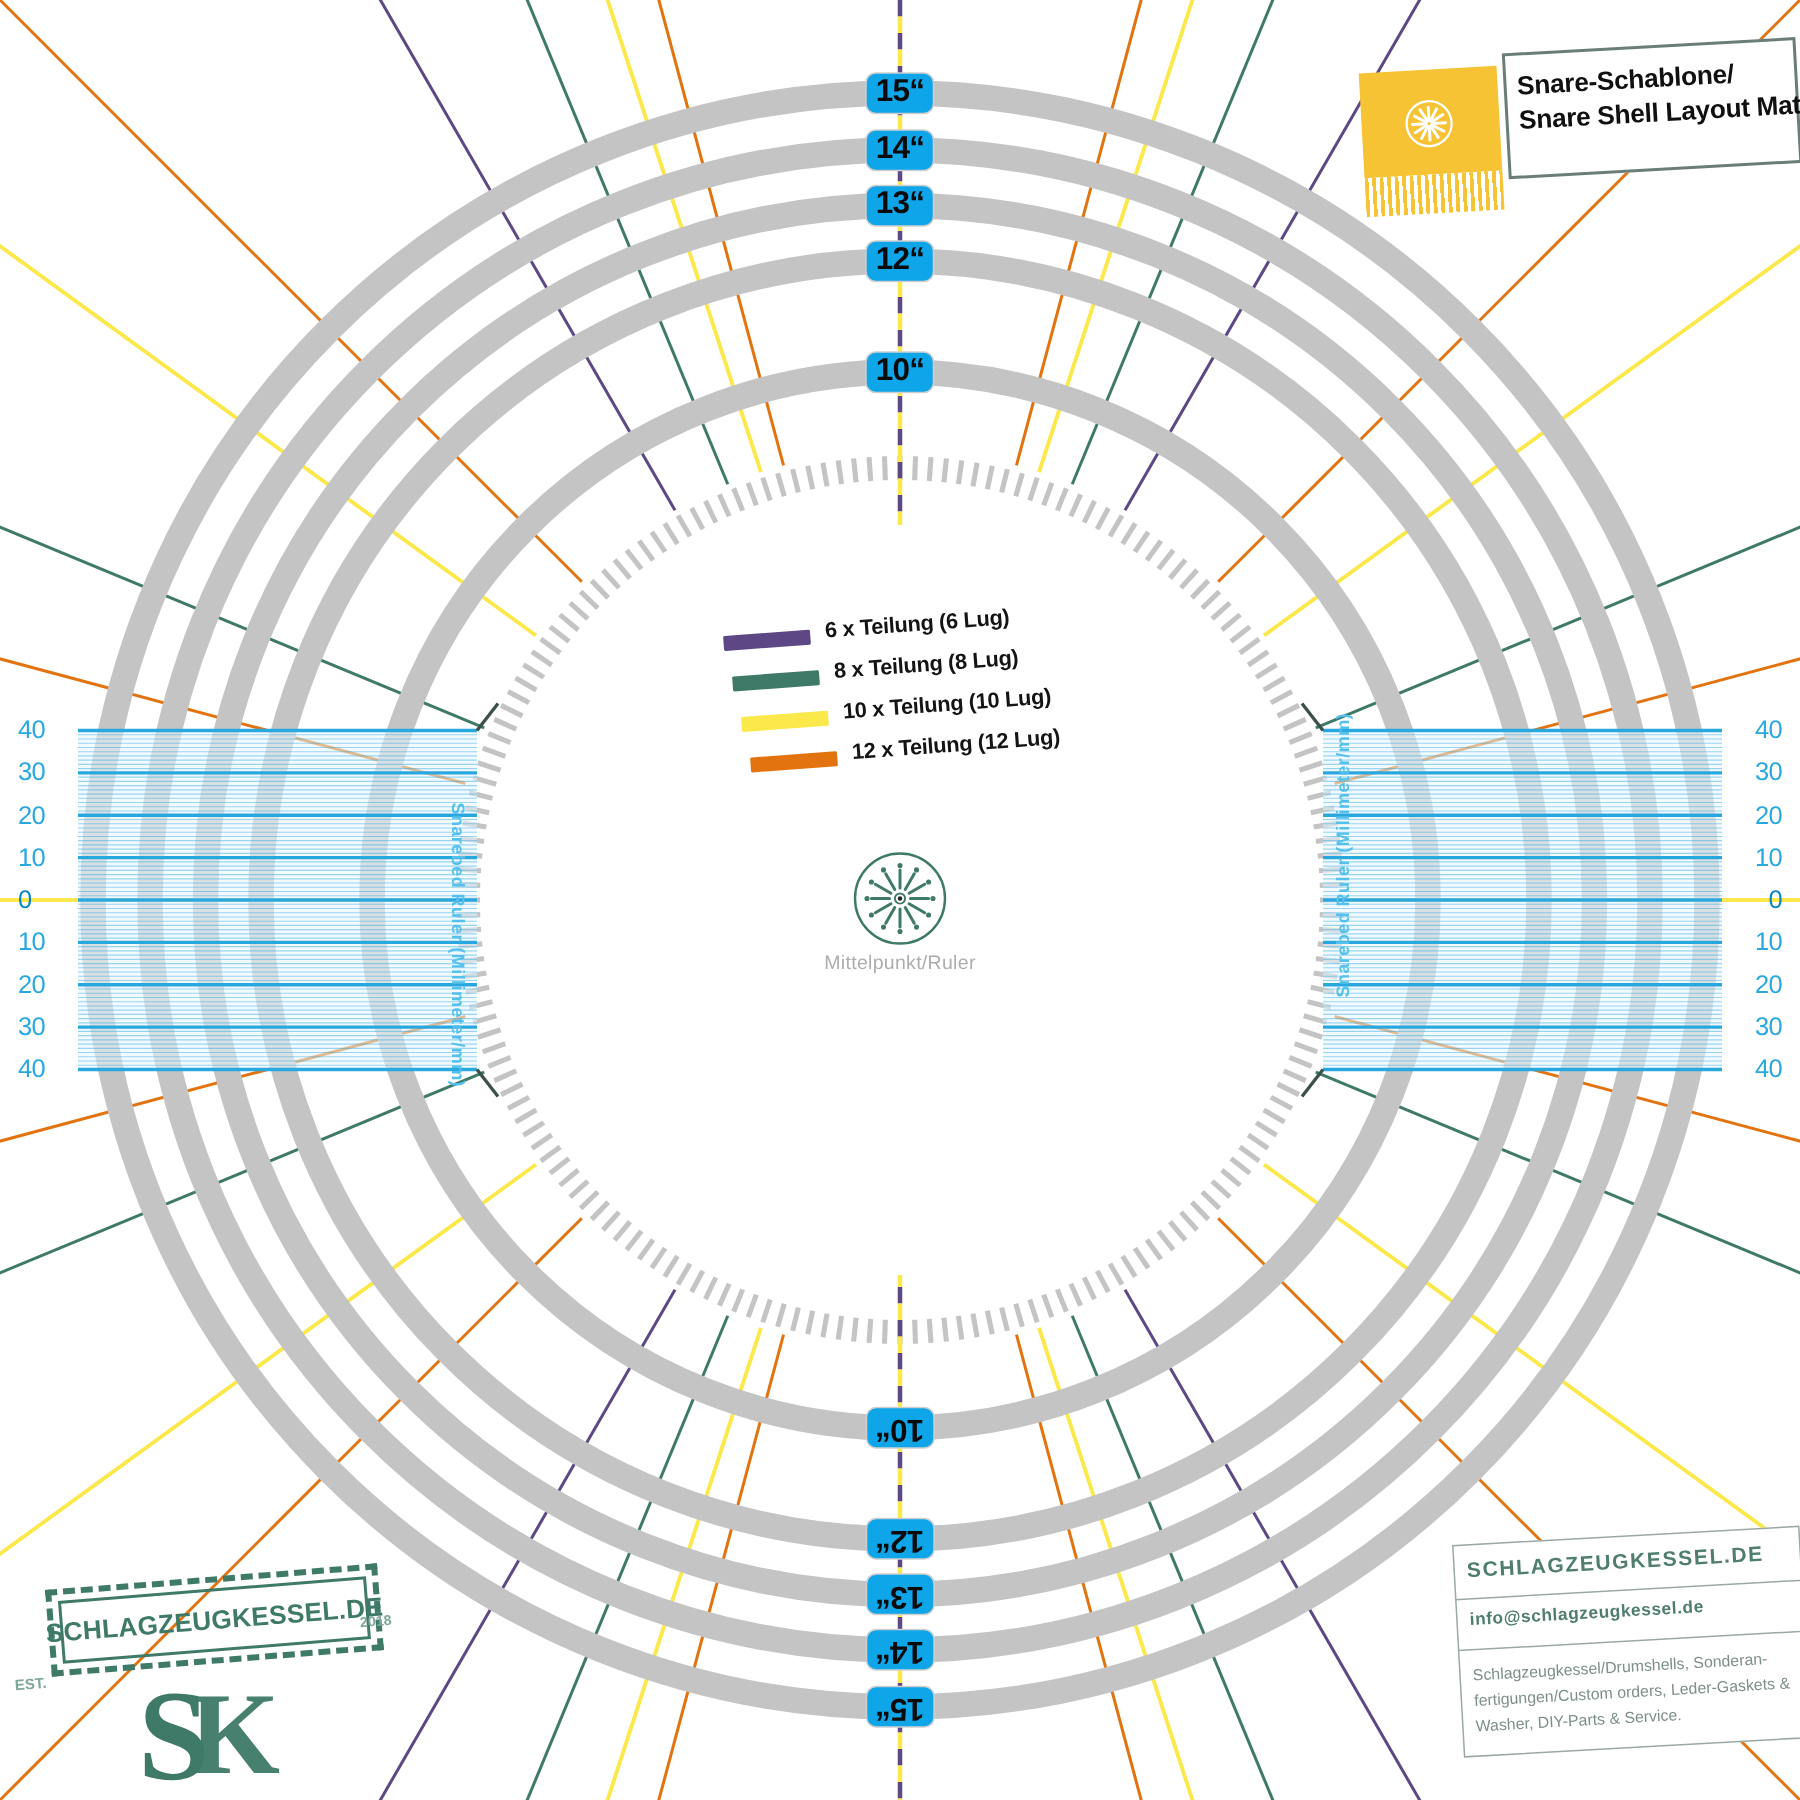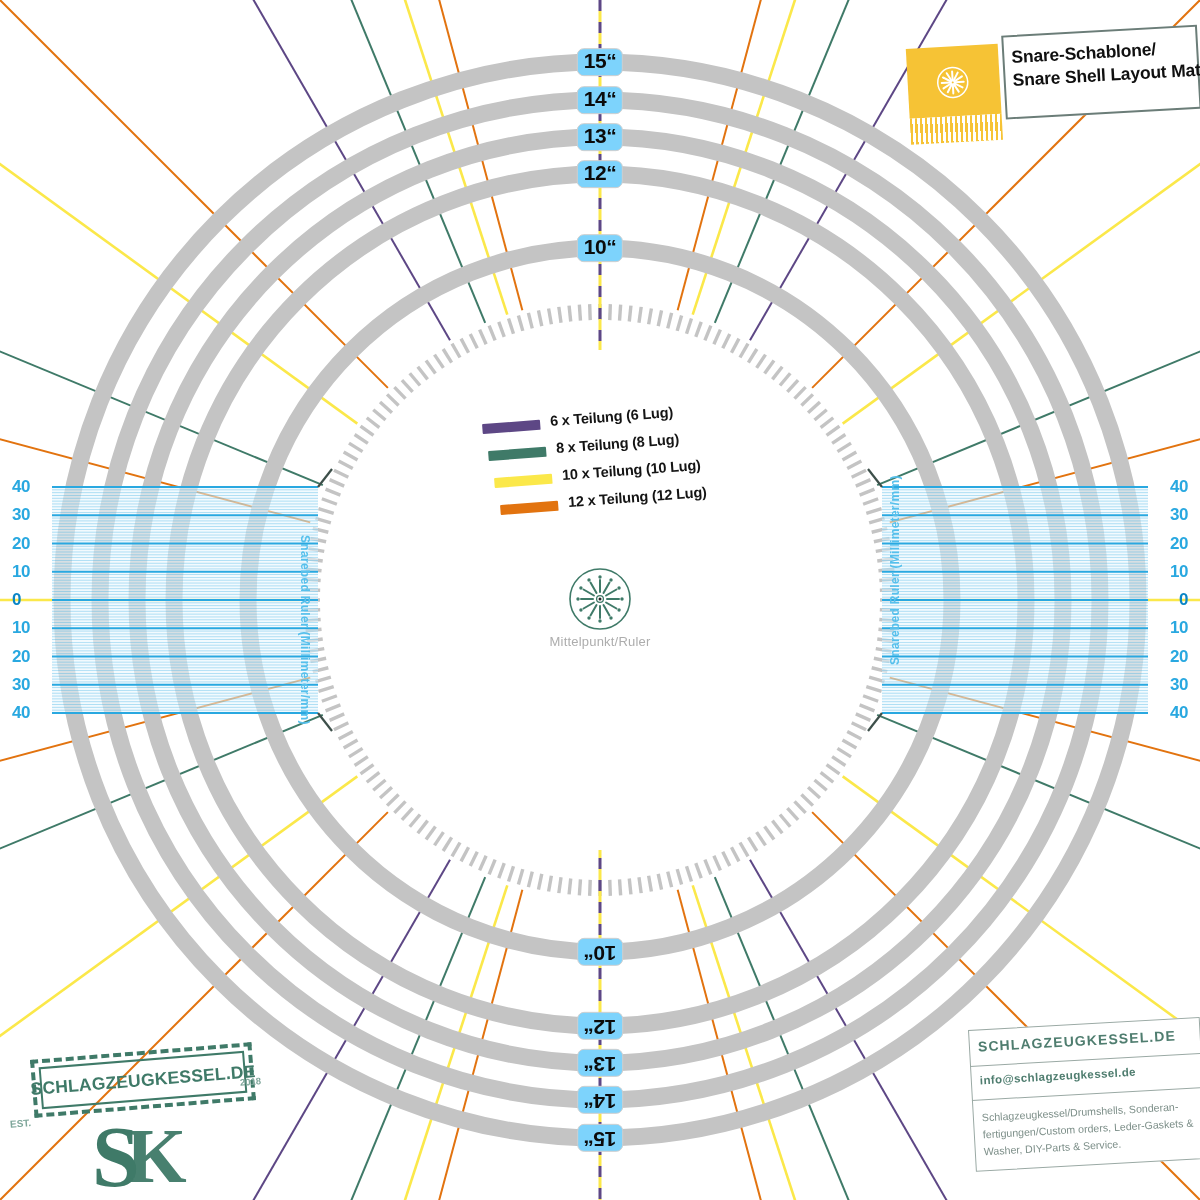--- a/index.html
+++ b/index.html
@@ -28,28 +28,28 @@
   .lg-tx{position:absolute;left:68px;top:-6px;white-space:nowrap;
       font-weight:bold;font-size:14.5px;color:#141414;letter-spacing:-0.2px;}
 
   
   #center-marker{position:absolute;left:567px;top:566px;width:66px;height:66px;}
   #center-caption{position:absolute;left:500px;top:634px;width:200px;text-align:center;
       font-size:13px;color:#adadad;letter-spacing:.2px;}
 
   
   .ring-label{position:absolute;transform:translate(-50%,-50%);
-      background:#7dd3fc;border:1.6px solid #cfcfcf;border-radius:7px;
+      background:#0ea5e9;border:1.6px solid #cfcfcf;border-radius:7px;
       padding:1px 6px 2px 6px;font-weight:bold;font-size:21px;color:#0b0b0b;
       line-height:1.08;letter-spacing:-0.5px;white-space:nowrap;}
   .ring-label.flip{transform:translate(-50%,-50%) rotate(180deg);}
 
   
   .ruler-num{position:absolute;transform:translate(0,-50%);
-      font-weight:bold;font-size:17px;color:#29a8e0;letter-spacing:-0.5px;}
+      font-weight:normal;font-size:17px;color:#29a8e0;letter-spacing:-0.5px;}
   .ruler-num.zero{color:#0b86c6;}
   .ruler-num.right{transform:translate(-100%,-50%);}
   .ruler-vtext{position:absolute;font-weight:bold;font-size:12px;color:#56c0ec;
       white-space:nowrap;letter-spacing:.3px;}
 
   
   #logo{position:absolute;left:8px;top:1052px;width:270px;height:148px;}
   #logo-stamp{position:absolute;left:22px;top:8px;width:222px;height:68px;
       transform:rotate(-4.6deg);transform-origin:0 0;}
   #logo-stamp-frame{position:absolute;left:0;top:0;width:222px;height:58px;

